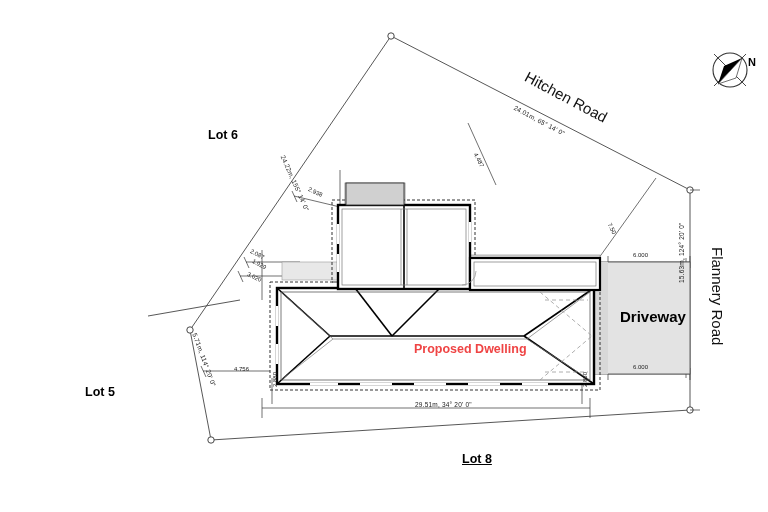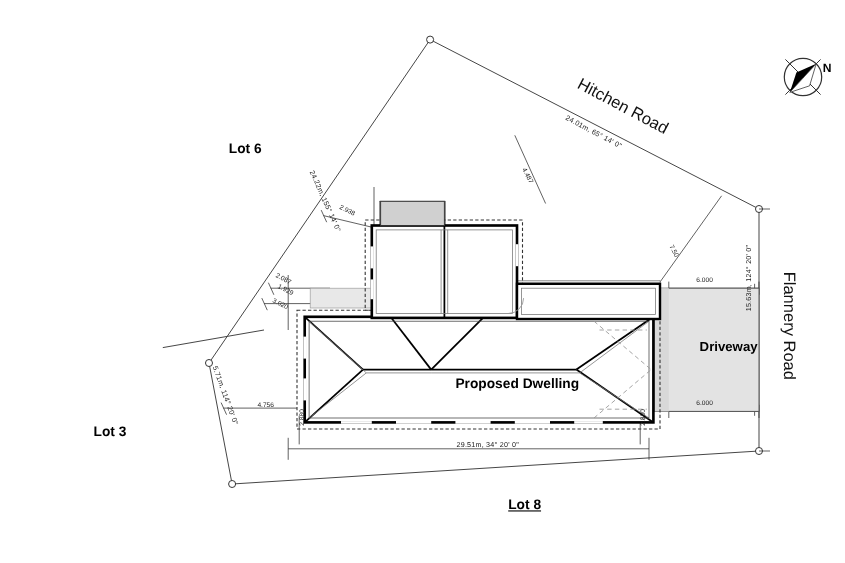--- a/index.html
+++ b/index.html
@@ -4,22 +4,22 @@
 <style>
   html,body{margin:0;padding:0;background:#ffffff;}
   body{width:768px;height:512px;overflow:hidden;
        font-family:"Liberation Sans",sans-serif;color:#111;}
   #stage{position:relative;width:768px;height:512px;background:#fff;}
   svg{position:absolute;left:0;top:0;}
   .lbl{position:absolute;font-weight:bold;font-size:12.5px;color:#000;white-space:nowrap;}
   .road{position:absolute;font-size:15px;color:#111;white-space:nowrap;}
   .dim{position:absolute;font-size:6.5px;color:#222;white-space:nowrap;letter-spacing:.2px;}
   .dim-sm{position:absolute;font-size:6px;color:#222;white-space:nowrap;}
-  .dwell{position:absolute;font-weight:bold;font-size:12.5px;color:#000000;white-space:nowrap;}
-  .drv{position:absolute;font-weight:bold;font-size:12px;color:#000;white-space:nowrap;margin-left:16px;}
+  .dwell{position:absolute;font-weight:bold;font-size:12.5px;color:#ef4444;white-space:nowrap;}
+  .drv{position:absolute;font-weight:bold;font-size:15px;color:#000;white-space:nowrap;}
   .nlab{position:absolute;font-weight:bold;font-size:11px;color:#000;}
 </style>
 </head>
 <body>
 
 <div id="stage">
 
   <svg width="768" height="512">
     <defs>
       <pattern id="hatch" width="6" height="6" patternTransform="rotate(45)" patternUnits="userSpaceOnUse">
@@ -185,21 +185,21 @@
     <g>
       <circle cx="730" cy="70" r="17" fill="#fff" stroke="#333" stroke-width="1.1"></circle>
       <line x1="714" y1="86" x2="746" y2="54" stroke="#333" stroke-width="0.9"></line>
       <line x1="714" y1="54" x2="746" y2="86" stroke="#333" stroke-width="0.9"></line>
       <polygon points="742,58 718,84 724,66" fill="#000"></polygon>
       <polygon points="742,58 718,84 736,78" fill="#fff" stroke="#333" stroke-width="0.7"></polygon>
     </g>
   </svg>
 
   <div class="lbl" style="left:208px;top:128px;">Lot 6</div>
-  <div class="lbl" style="left:85px;top:385px;">Lot 3</div>
+  <div class="lbl" style="left:85px;top:385px;">Lot 5</div>
   <div class="lbl" style="left:462px;top:452px;text-decoration:underline;">Lot 8</div>
 
   <div class="road" style="left:530px;top:68px;transform:rotate(28deg);transform-origin:0 0;">Hitchen Road</div>
   <div class="road" style="left:726px;top:247px;transform:rotate(90deg);transform-origin:0 0;">Flannery Road</div>
 
   <div class="dwell" style="left:414px;top:342px;">Proposed Dwelling</div>
 
   <div class="drv" style="left:620px;top:308px;">Driveway</div>
 
   <div class="nlab" style="left:748px;top:56px;">N</div>

